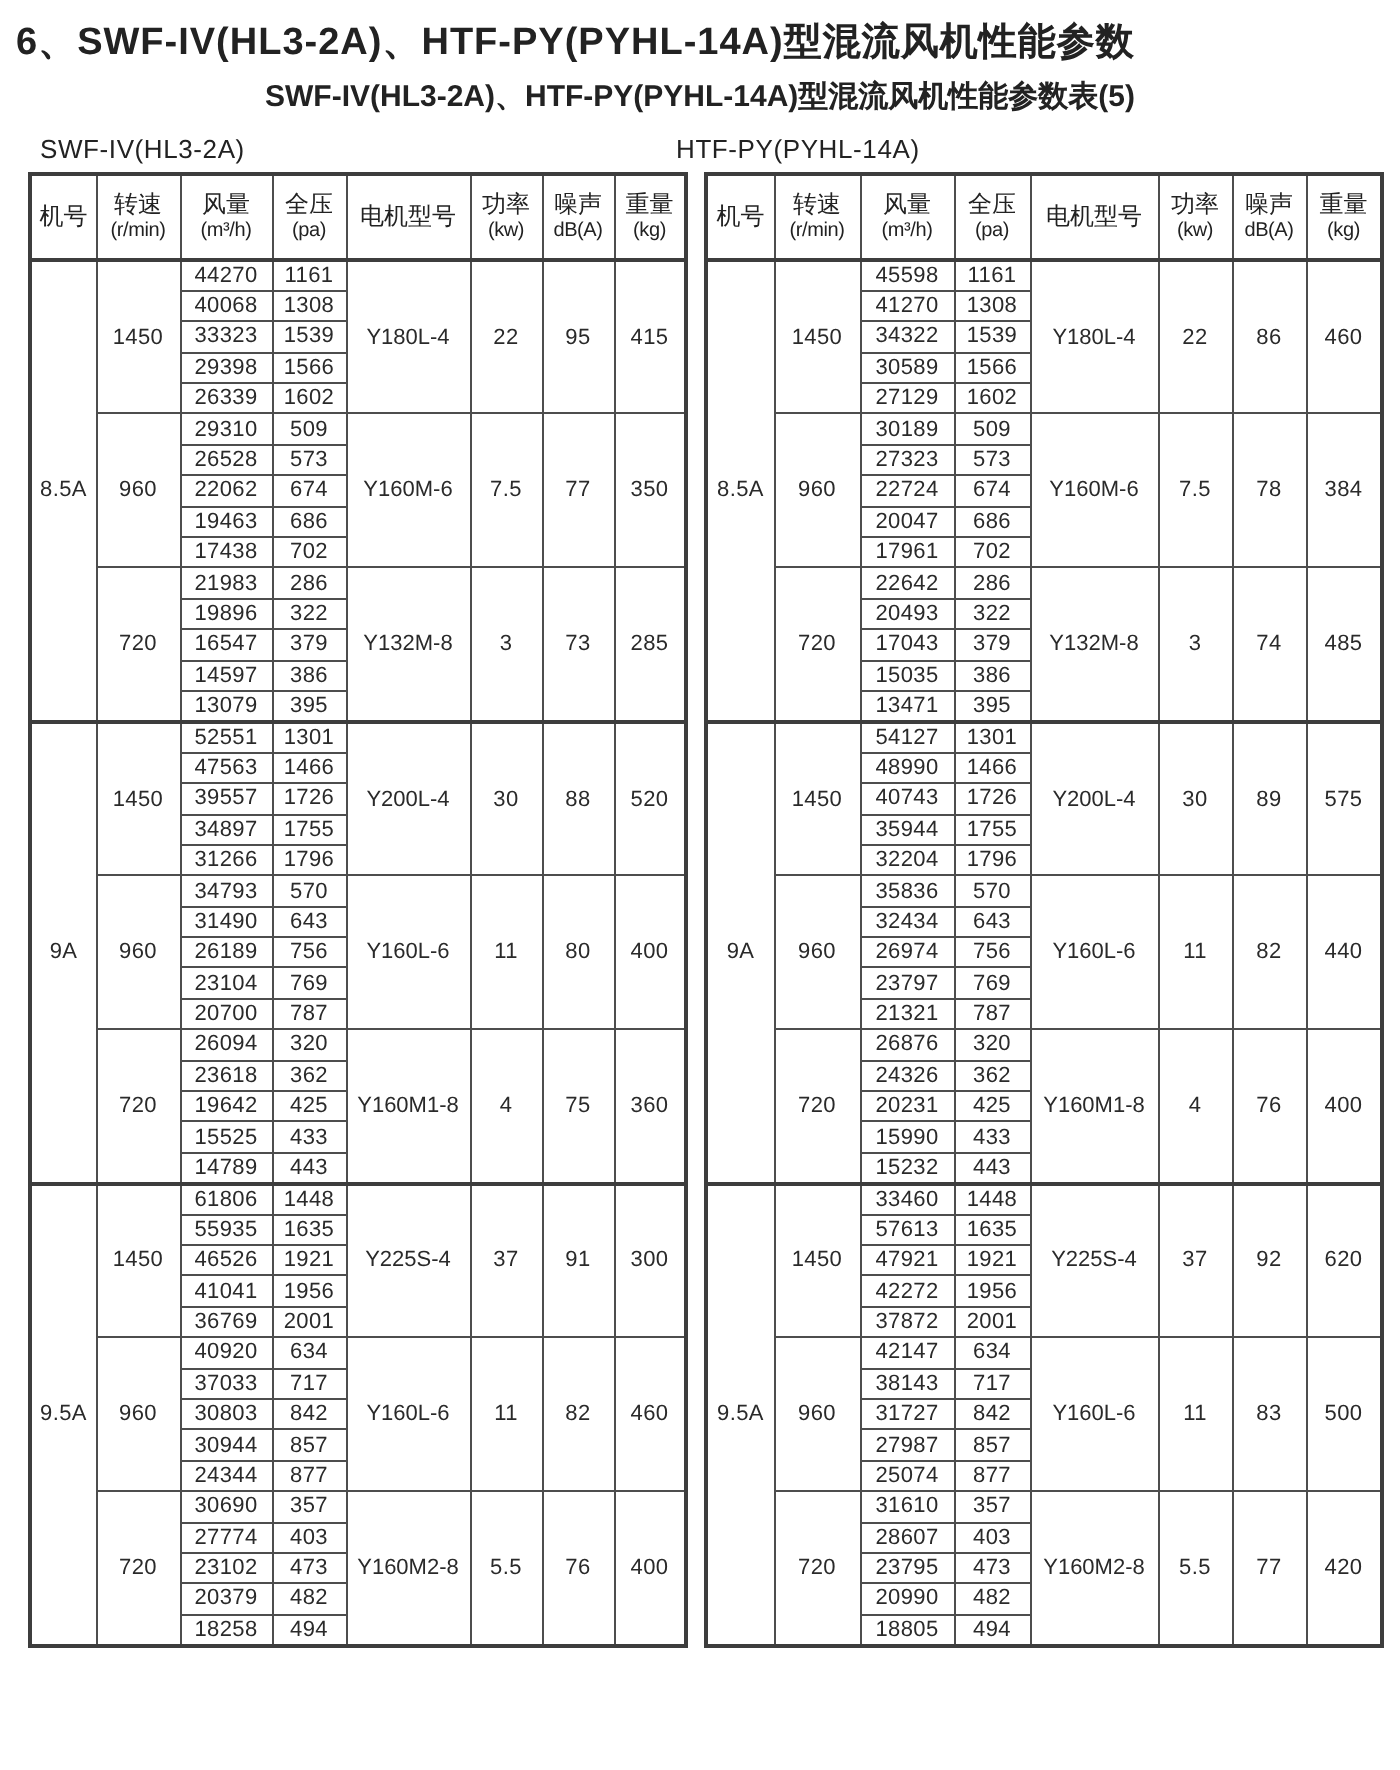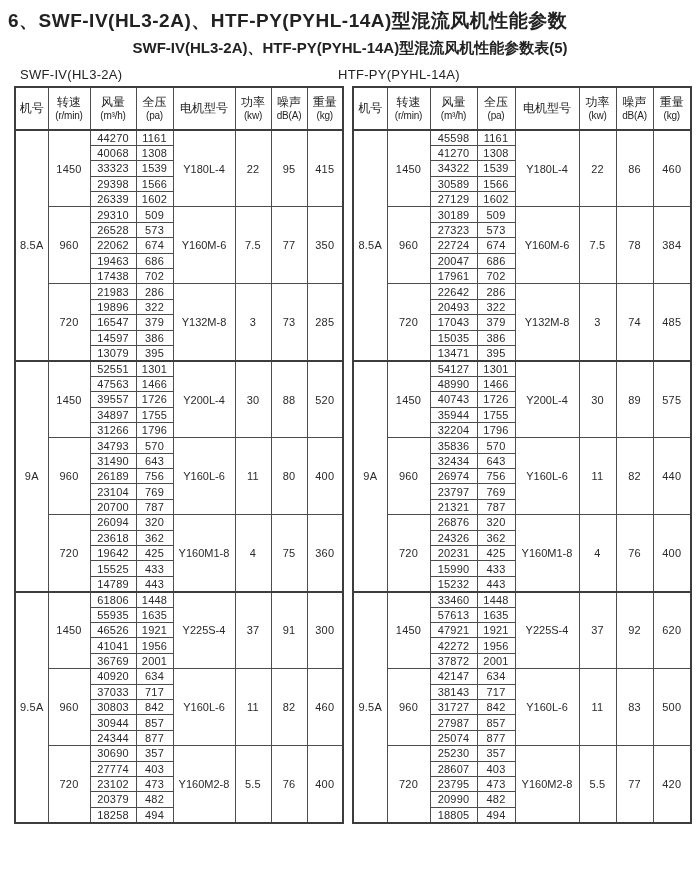--- a/index.html
+++ b/index.html
@@ -612,21 +612,21 @@
           <tr>
             <td class="flow-cell">27987</td>
             <td class="pressure-cell">857</td>
           </tr>
           <tr>
             <td class="flow-cell">25074</td>
             <td class="pressure-cell">877</td>
           </tr>
           <tr>
             <td rowspan="5" class="speed-cell">720</td>
-            <td class="flow-cell">25230</td>
+            <td class="flow-cell">31610</td>
             <td class="pressure-cell">357</td>
             <td rowspan="5" class="motor-cell">Y160M2-8</td>
             <td rowspan="5" class="power-cell">5.5</td>
             <td rowspan="5" class="noise-cell">77</td>
             <td rowspan="5" class="weight-cell">420</td>
           </tr>
           <tr>
             <td class="flow-cell">28607</td>
             <td class="pressure-cell">403</td>
           </tr>

